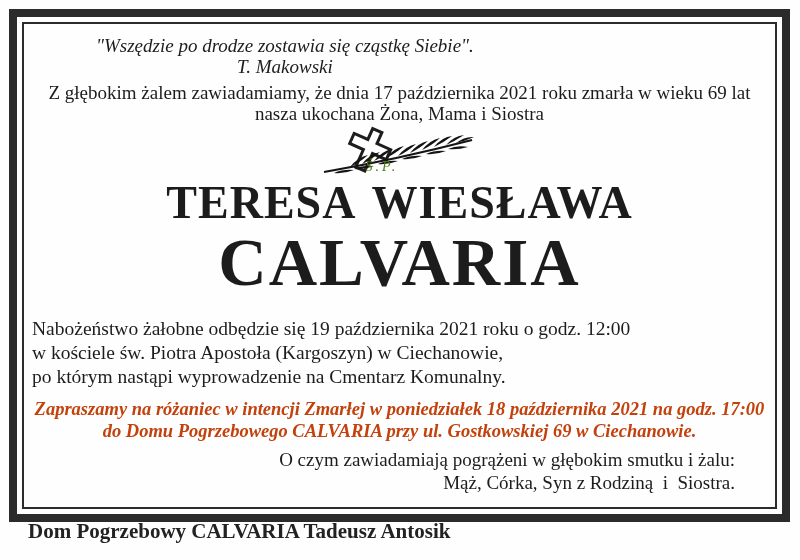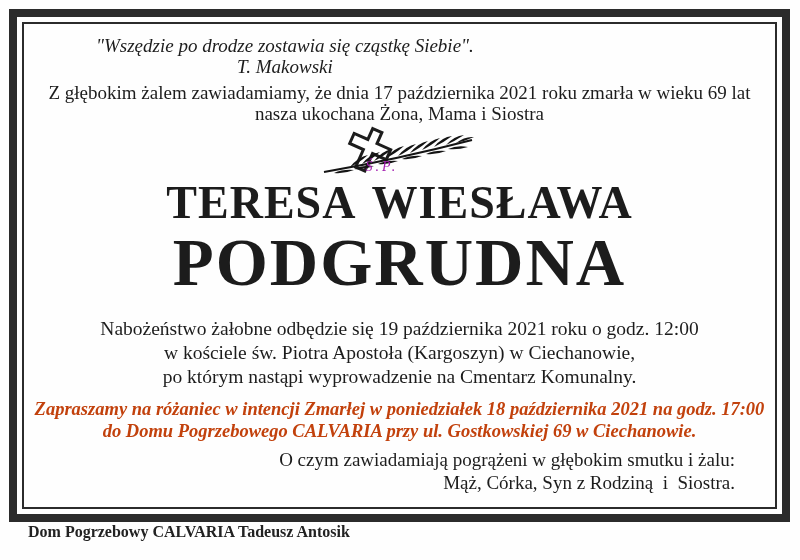--- a/index.html
+++ b/index.html
@@ -54,21 +54,21 @@
     width: 160px; height: 50px;
     margin: 2px auto 0 auto;
   }
   .emblem svg { display: block; }
   .sp-label {
     position: absolute;
     left: 46px; top: 33px;
     font-style: italic;
     font-size: 14px;
     letter-spacing: 3px;
-    color: #a21caf;
+    color: #4d7c0f;
   }
 
   
   .name-first {
     text-align: center;
     font-weight: bold;
     font-size: 46px;
     line-height: 50px;
     letter-spacing: 1px;
     word-spacing: 6px;
@@ -77,21 +77,20 @@
   .name-last {
     text-align: center;
     font-weight: bold;
     font-size: 67px;
     line-height: 68px;
     letter-spacing: 2px;
   }
 
   
   .service {
-    text-align: center;
     font-size: 19.5px;
     line-height: 24px;
     margin-top: 21px;
   }
   .service .line { display: block; }
 
   
   .rosary {
     text-align: center;
     font-weight: bold;
@@ -111,21 +110,21 @@
     line-height: 23px;
     margin-top: 6px;
   }
   .closing .line { display: block; }
 
   
   .footer {
     position: absolute;
     left: 28px; top: 523px;
     font-weight: bold;
-    font-size: 16px;
+    font-size: 21px;
     line-height: 17px;
     color: #222222;
   }
   .footer .line { display: block; }
 </style>
 </head>
 <body>
 
 <div class="page">
 
@@ -166,21 +165,21 @@
           <path d="M34,43 Q44,44 54,40 Q43,39 34,43 Z" fill="#141414"></path>
           <path d="M58,38 Q68,39 78,35 Q67,34 58,38 Z" fill="#141414"></path>
           <path d="M82,33 Q92,34 102,30 Q91,29 82,33 Z" fill="#141414"></path>
           <path d="M106,28 Q116,29 126,25 Q115,24 106,28 Z" fill="#141414"></path>
           <path d="M128,23 Q138,24 148,21 Q137,19 128,23 Z" fill="#141414"></path>
         </svg>
         <span class="sp-label">Ś.P.</span>
       </div>
 
       <div class="name-first">TERESA WIESŁAWA</div>
-      <div class="name-last">PODGRUDNA</div>
+      <div class="name-last">CALVARIA</div>
 
       <div class="service">
         <span class="line">Nabożeństwo żałobne odbędzie się 19 października 2021 roku o godz. 12:00</span>
         <span class="line">w kościele św. Piotra Apostoła (Kargoszyn) w Ciechanowie,</span>
         <span class="line">po którym nastąpi wyprowadzenie na Cmentarz Komunalny.</span>
       </div>
 
       <div class="rosary">
         <span class="line">Zapraszamy na różaniec w intencji Zmarłej w poniedziałek 18 października 2021 na godz. 17:00</span>
         <span class="line">do Domu Pogrzebowego CALVARIA przy ul. Gostkowskiej 69 w Ciechanowie.</span>

